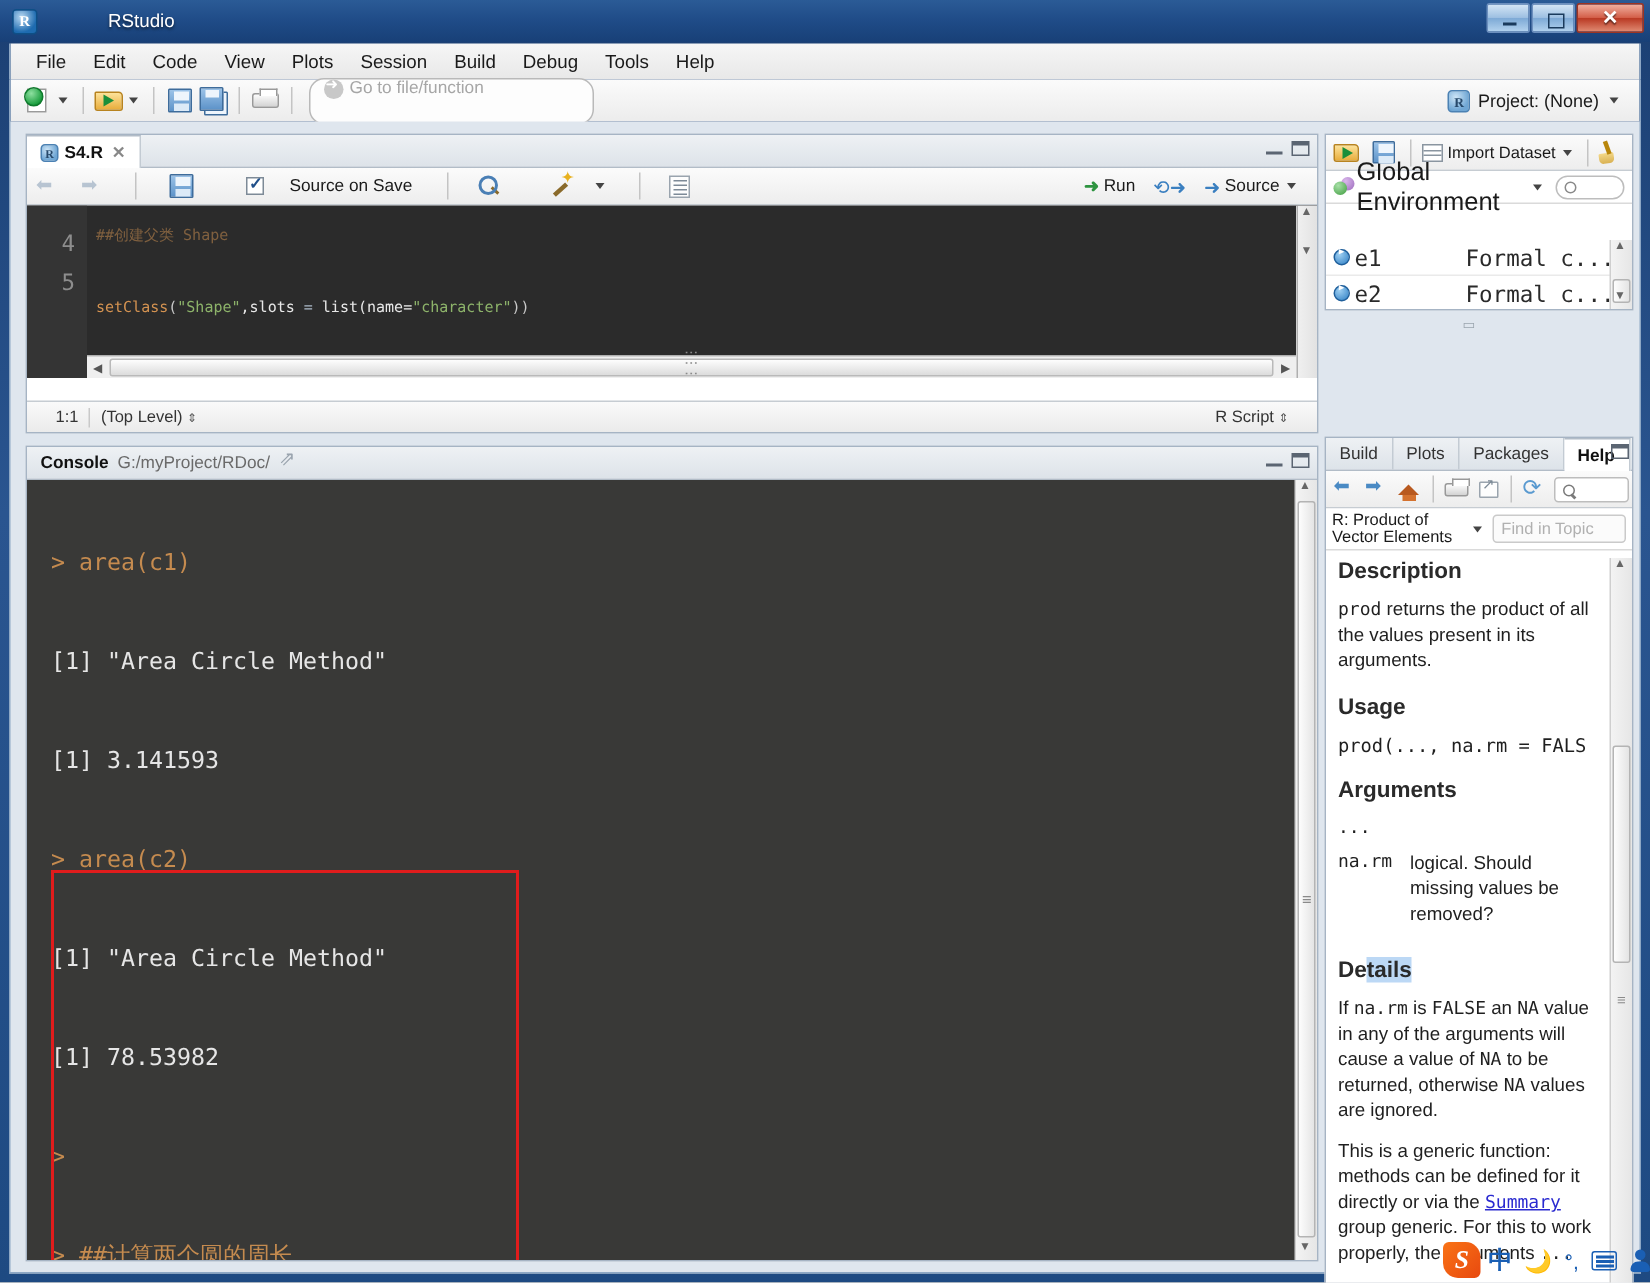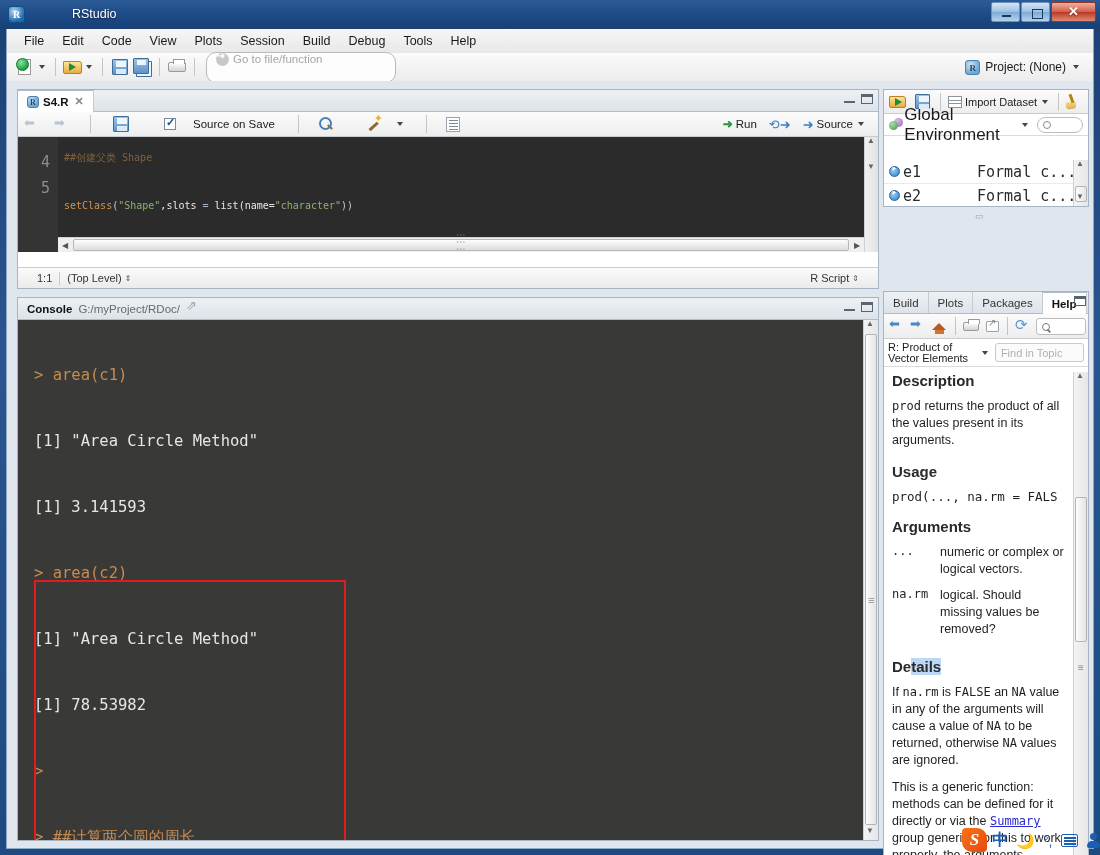--- a/index.html
+++ b/index.html
@@ -565,21 +565,20 @@
 
       <div class="help-body">
         <div class="help-content">
           <div class="h-sec">Description</div>
           <div class="h-p"><span class="h-code">prod</span><span> returns the product of all the values present in its arguments.</span></div>
           <div class="h-sec">Usage</div>
           <div class="h-usage">prod(..., na.rm = FALS</div>
           <div class="h-sec">Arguments</div>
           <div class="h-arg">
             <div class="h-argname w1">...</div>
-            <div class="h-argdesc">numeric or complex or logical vectors.</div>
           </div>
           <div class="h-arg">
             <div class="h-argname w1">na.rm</div>
             <div class="h-argdesc">logical. Should missing values be removed?</div>
           </div>
           <div class="h-sec" style="margin-top:20px;"><span>De</span><span class="hl">tails</span></div>
           <div class="h-p"><span>If </span><span class="h-code">na.rm</span><span> is </span><span class="h-code">FALSE</span><span> an </span><span class="h-code">NA</span><span> value in any of the arguments will cause a value of </span><span class="h-code">NA</span><span> to be returned, otherwise </span><span class="h-code">NA</span><span> values are ignored.</span></div>
           <div class="h-p"><span>This is a generic function: methods can be defined for it directly or via the </span><a class="h-link">Summary</a><span> group generic. For this to work properly, the arguments </span><span class="h-code">...</span></div>
         </div>
       </div>

